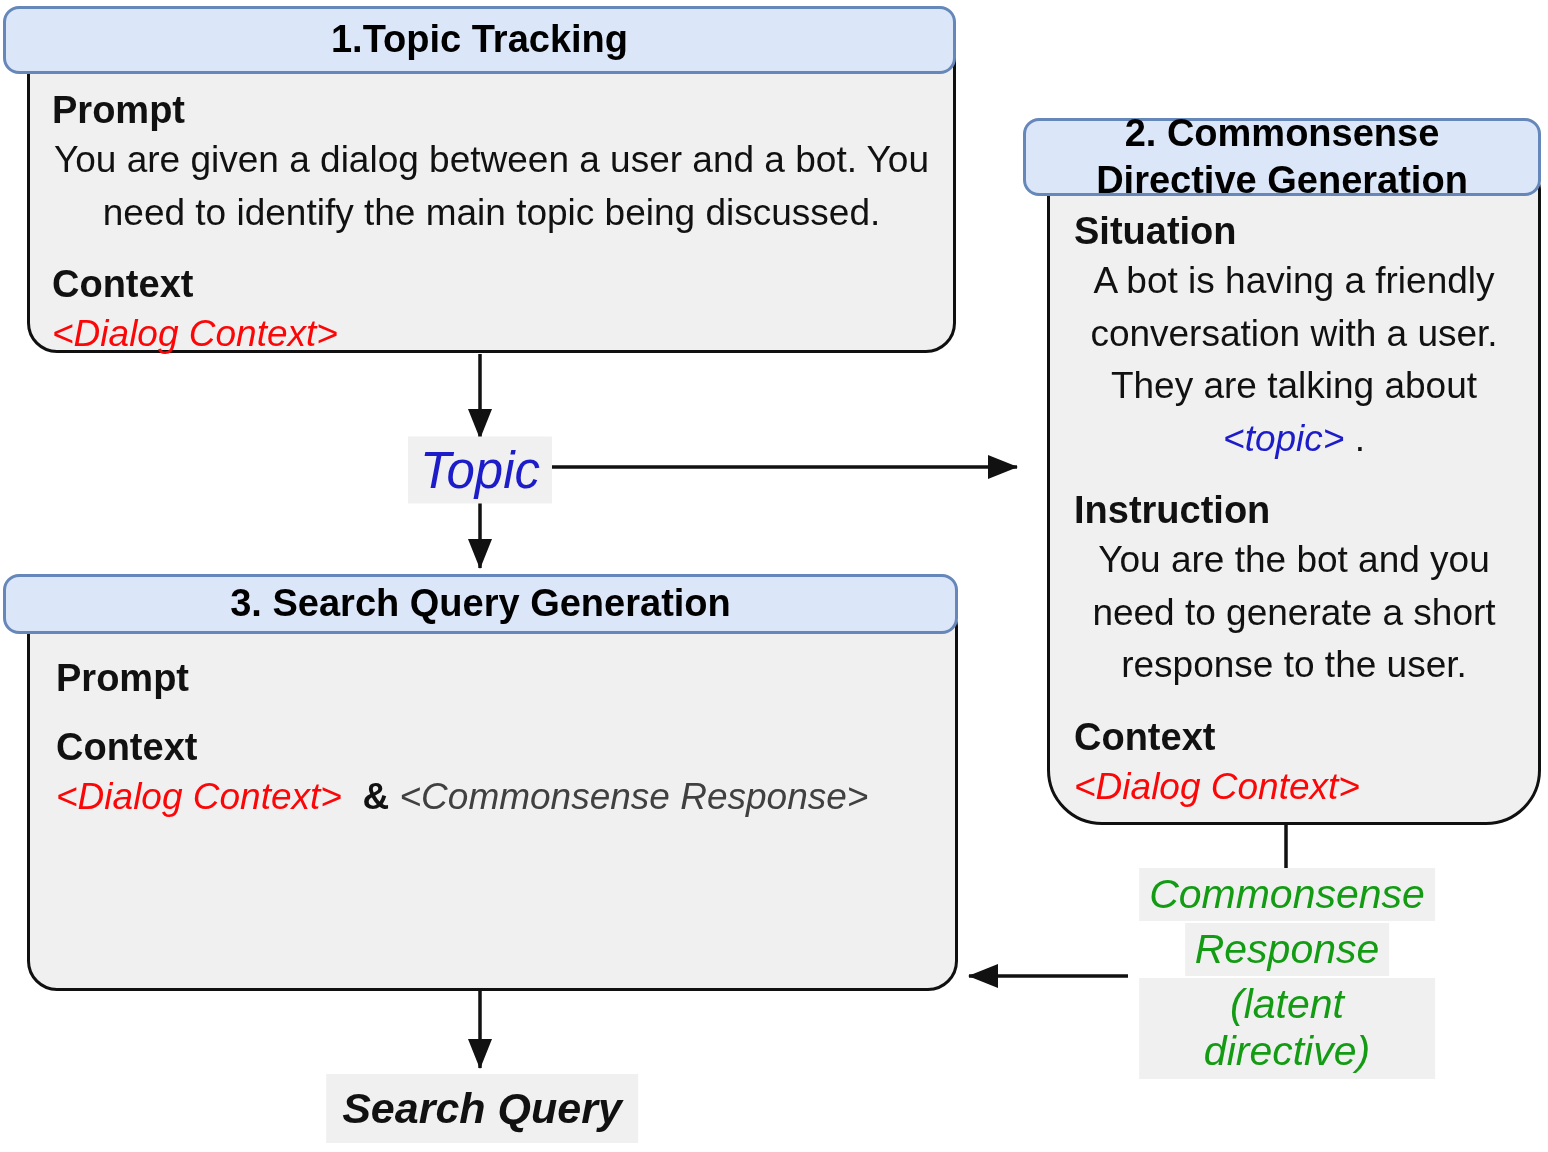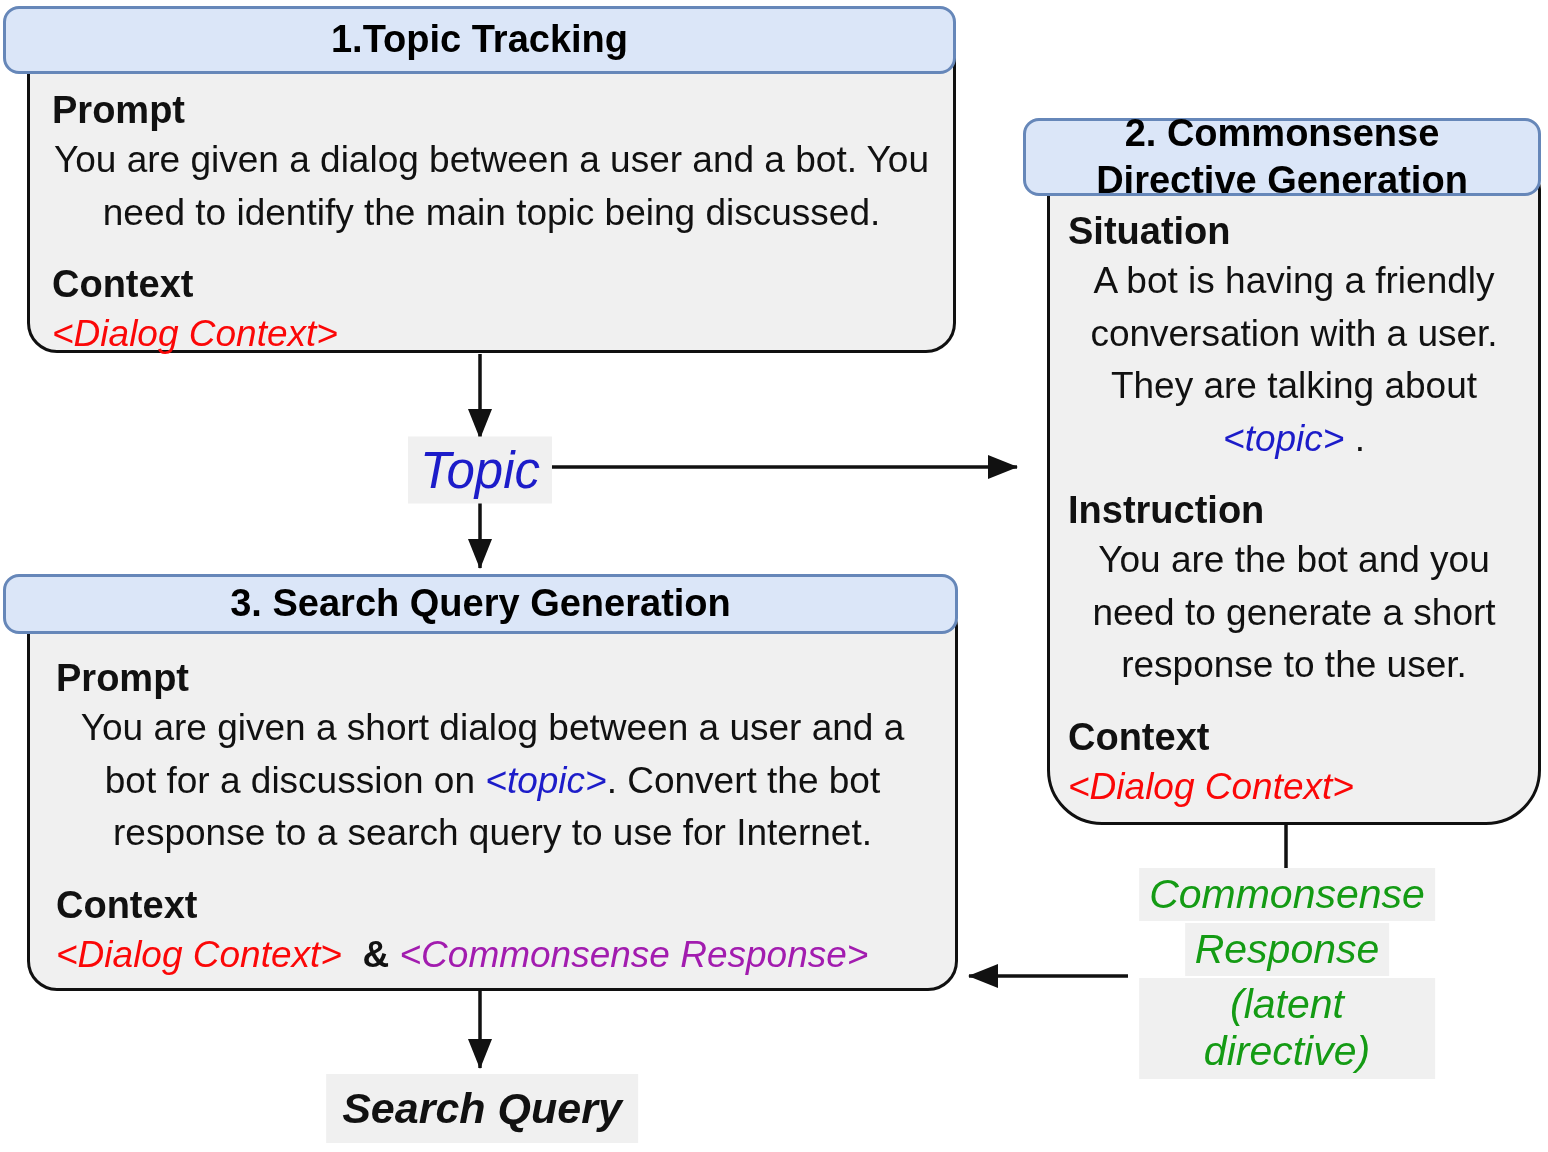--- a/index.html
+++ b/index.html
@@ -19,30 +19,30 @@
     font-weight:bold;font-size:38px;line-height:1.25;color:#000;
   }
   .panel-body{
     position:absolute;left:0;right:0;bottom:0;box-sizing:border-box;z-index:2;
     background:#f0f0f0;border:3.5px solid #101010;
     display:flex;flex-direction:column;align-items:flex-start;text-align:center;margin-left:24px;
   }
   #box1 .panel-header{height:68px;}
   #box1 .panel-body{top:34px;border-radius:18px 18px 30px 30px;padding:46px 22px 0;}
   #box2 .panel-header{height:78px;padding:0 30px;}
-  #box2 .panel-body{top:53px;border-radius:18px 18px 55px 55px;padding:36px 18px 0;}
+  #box2 .panel-body{top:53px;border-radius:18px 18px 55px 55px;padding:36px 24px 0;}
   #box3 .panel-header{height:60px;}
   #box3 .panel-body{top:34px;border-radius:18px 18px 30px 30px;padding:46px 26px 0;}
 
   .sec{font-weight:bold;font-size:38px;margin:24px 0 2px;}
   .sec.first{margin-top:0;}
   .txt{font-size:37px;line-height:1.42;margin:0;}
   .red{color:#fb0707;font-style:italic;}
   .blue{color:#1c1cc9;font-style:italic;}
-  .green{color:#a21caf;font-style:italic;}
+  .green{color:#404040;font-style:italic;}
   .amp{font-weight:bold;color:#111;font-style:normal;}
 
   .flow-label{position:absolute;z-index:2;text-align:center;}
   .hl{background:#f0f0f0;}
   #topic-label{left:480px;top:470px;transform:translate(-50%,-50%);
     font-size:51px;font-style:italic;color:#1c1cc9;padding:4px 12px;}
   #commonsense-label{left:1287px;top:868px;transform:translateX(-50%);
     display:flex;flex-direction:column;align-items:center;gap:2px;
     font-size:41px;font-style:italic;color:#149b14;line-height:1.15;}
   #commonsense-label span{padding:3px 10px;}
@@ -86,21 +86,20 @@
       <p class="txt">You are the bot and you need to generate a short response to the user.</p>
       <div class="sec">Context</div>
       <p class="txt red">&lt;Dialog Context&gt;</p>
     </div>
     <header class="panel-header">2. Commonsense Directive Generation</header>
   </section>
 
   <section class="panel" id="box3" style="left:3px;top:574px;width:955px;height:417px;">
     <div class="panel-body">
       <div class="sec first">Prompt</div>
-      <p class="txt"><span>You are given a short dialog between a user and a bot for a discussion on </span><span class="blue">&lt;topic&gt;</span><span>. Convert the bot response to a search query to use for Internet.</span></p>
       <div class="sec">Context</div>
       <p class="txt"><span class="red">&lt;Dialog Context&gt;</span>&nbsp; <span class="amp">&amp;</span> <span class="green">&lt;Commonsense Response&gt;</span></p>
     </div>
     <header class="panel-header">3. Search Query Generation</header>
   </section>
 
   <div class="flow-label hl" id="topic-label">Topic</div>
 
   <div class="flow-label" id="commonsense-label">
     <span class="hl">Commonsense</span>

